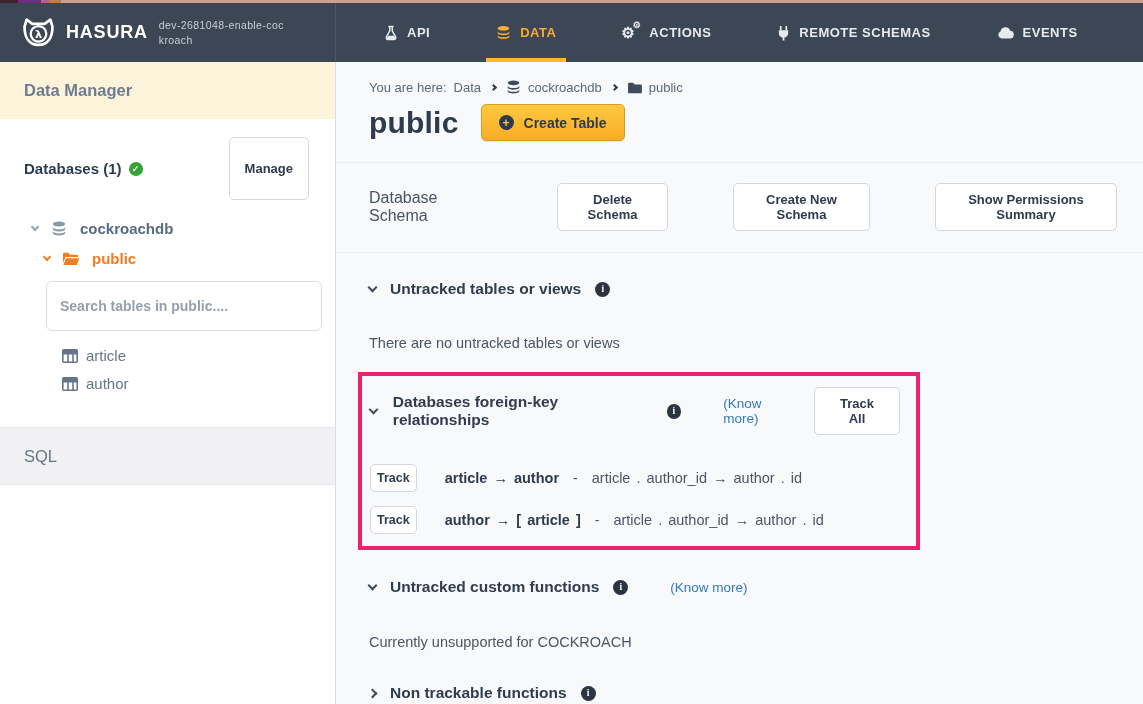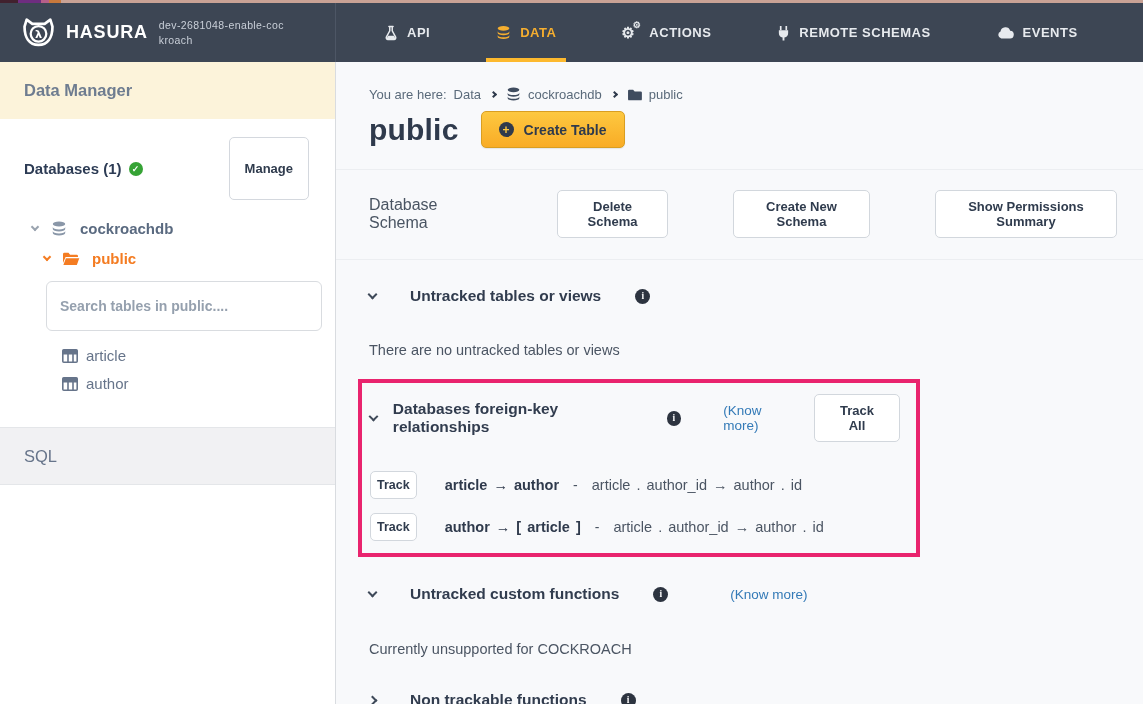--- a/index.html
+++ b/index.html
@@ -50,21 +50,21 @@
     font-size:14px; font-family:inherit; color:#3b4556; outline:none; }
   .search-input::placeholder { color:#95a0ae; font-weight:600; }
   .tree-row.table { padding-left:38px; gap:8px; color:#66748a; font-size:15px; margin-bottom:11px; }
   .sql-bar { margin-top:24px; height:58px; background:#f1f1f3; border-top:1px solid #e4e6e9; border-bottom:1px solid #e4e6e9;
     display:flex; align-items:center; padding-left:24px; font-size:16.5px; color:#66748a; cursor:pointer; }
 
   .main { flex:1; padding:0 0 0 33px; background:#f8f9fb; }
   .hr { height:1px; background:#eceef1; margin-left:-33px; }
 
   
-  .breadcrumb { margin-top:25px; display:flex; align-items:center; font-size:13px; color:#5a6a7a; gap:7px; }
+  .breadcrumb { margin-top:18px; display:flex; align-items:center; font-size:13px; color:#5a6a7a; gap:7px; }
   .crumb-sep { width:5px; height:5px; border-right:2px solid #2f3a4c; border-bottom:2px solid #2f3a4c;
     transform:rotate(-45deg); display:inline-block; margin:0 3px; }
 
   
   .title-row { margin-top:9px; display:flex; align-items:center; }
   .page-title { font-size:30px; font-weight:bold; color:#2f3a4c; letter-spacing:0.2px; }
   .create-btn { margin-left:22px; height:37px; padding:0 17px; border:1px solid #d99e21; border-radius:5px;
     background:linear-gradient(#fdc840,#f9ac26); display:flex; align-items:center; gap:10px;
     font-size:14px; font-weight:bold; color:#2f3a4c; cursor:pointer; font-family:inherit;
     box-shadow:0 1px 1px rgba(0,0,0,0.08); }
@@ -73,21 +73,21 @@
 
   .hr-1 { margin-top:21px; }
   .schema-row { margin-top:20px; display:flex; align-items:center;gap:39px; }
   .schema-label { font-size:16px; color:#495462; margin-right:40px; }
   .white-btn { background:#fff; border:1px solid #d2d7dd; border-radius:5px; padding:8px 16px;
     font-size:13px; font-weight:bold; color:#2f3b4d; cursor:pointer; font-family:inherit; }
   .schema-row .white-btn { margin-right:26px; }
   .hr-2 { margin-top:21px; }
 
   
-  .section-head { display:flex; align-items:center; gap:34px; }
+  .section-head { display:flex; align-items:center; gap:14px; }
   .chev { width:7px; height:7px; border-right:2px solid #3f4a59; border-bottom:2px solid #3f4a59; display:inline-block; }
   .chev.down { transform:rotate(45deg); margin-top:-4px; }
   .chev.right { transform:rotate(-45deg); }
   .chev.orange { border-color:#f47c22; width:6px; height:6px; }
   .chev.gray { border-color:#9aa3af; width:6px; height:6px; }
   .section-title { font-size:15.5px; font-weight:bold; color:#313c4e; }
   .info-icon { width:15px; height:15px; border-radius:50%; background:#2d3440; color:#fff;
     display:inline-flex; align-items:center; justify-content:center; font-size:9.5px; font-weight:bold;
     font-family:"Liberation Serif", serif; cursor:pointer; }
   .sec-tables { margin-top:27px; }

